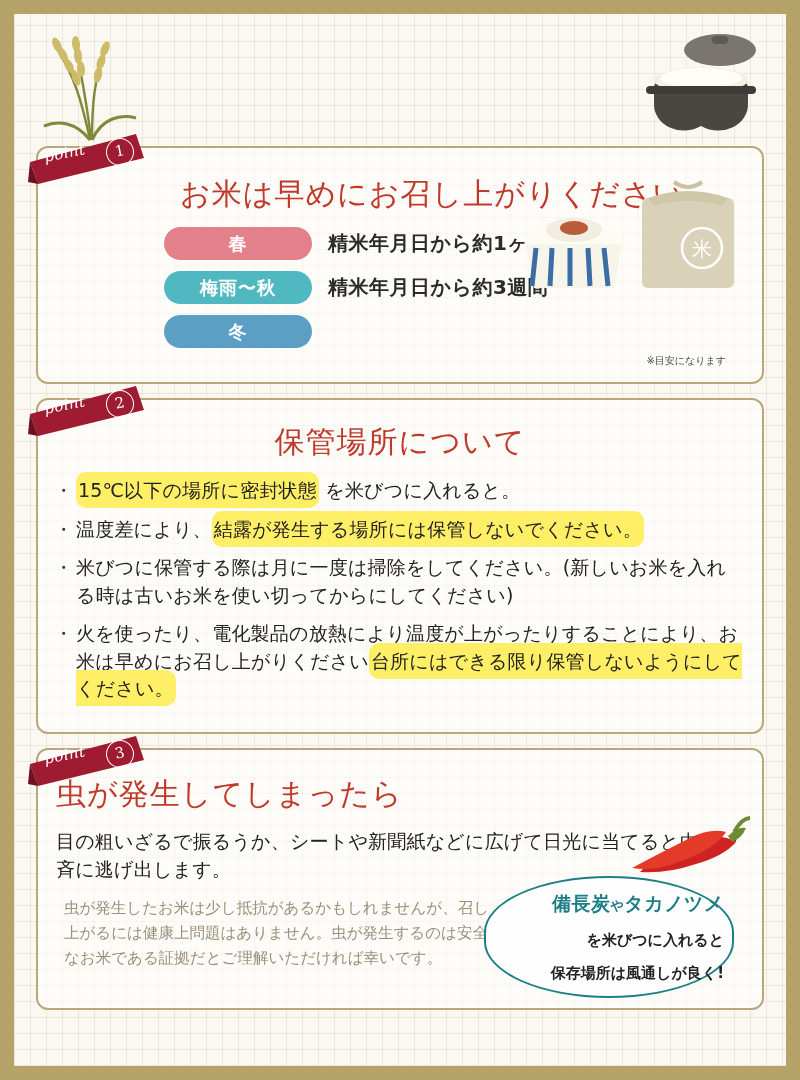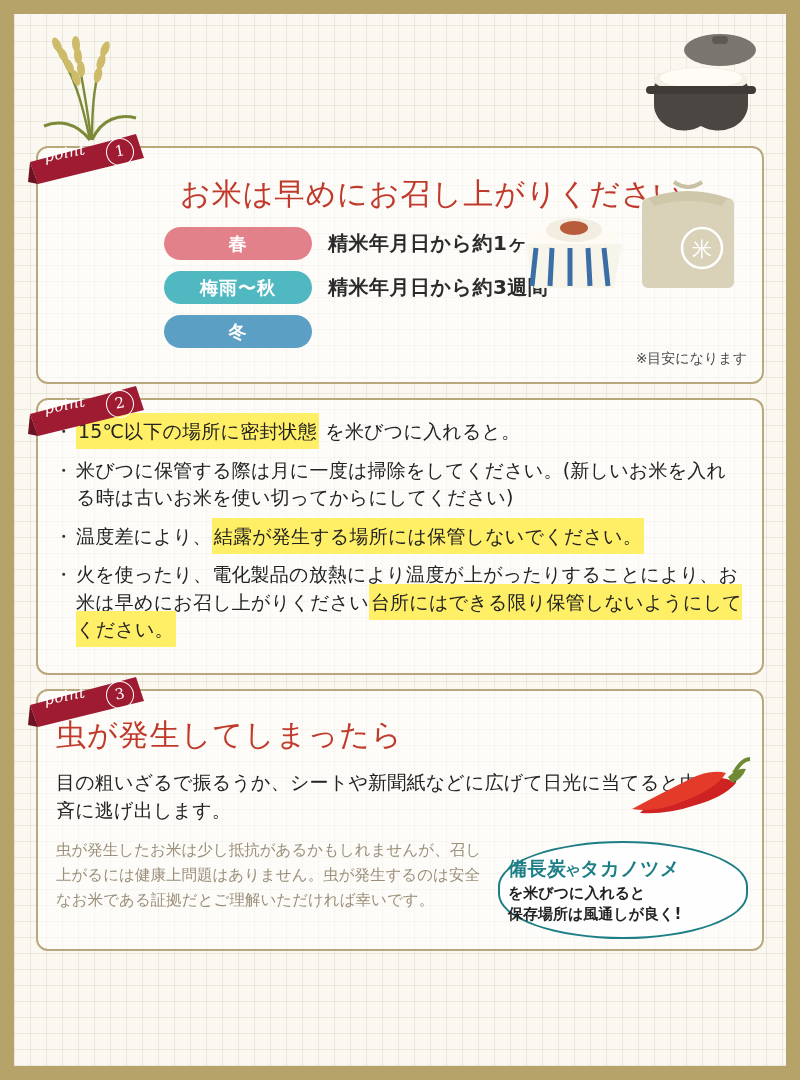--- a/index.html
+++ b/index.html
@@ -124,23 +124,23 @@
   }
   .season-text {
     margin-left: 16px;
     font-size: 20px;
     font-weight: bold;
     color: #2b2b2b;
     letter-spacing: 0.5px;
   }
   .note {
     position: absolute;
-    right: 15px;
+    right: 36px;
     bottom: 14px;
-    font-size: 14px;
+    font-size: 10px;
     color: #4a4a4a;
     margin-top: 20px;
   }
   .bowl {
     position: absolute;
     right: 128px;
     top: 48px;
     width: 120px;
     height: 96px;
   }
@@ -172,66 +172,65 @@
   ul.bullets li:before {
     content: "・";
     position: absolute;
     left: -2px;
     top: 0;
     color: #333;
   }
   .hl {
     background: #ffef66;
     padding: 7px 2px;
-    border-radius: 0;
+    border-radius: 10px;
   }
 
   
   .sec3 .box { padding-top: 18px; min-height: 222px; }
   .sec3-title { text-align: left; margin: 6px 0 12px 0; }
   .sec3-lead {
     font-size: 19px;
     line-height: 1.5;
     color: #222;
     margin: 0 0 12px 0;
     letter-spacing: 0.2px;
   }
   .sec3-sub {
     font-size: 15.5px;
     line-height: 1.62;
     color: #9b8f7a;
     width: 430px;
-    margin: 0;
-    font-family: Liberation Serif, serif;
+    margin: 8px;
   }
   .balloon {
     position: absolute;
-    right: 14px;
+    right: 28px;
     bottom: 10px;
     width: 250px;
-    text-align: left;
+    text-align: right;
   }
   .balloon-body {
     border: 2px solid #1d7f86;
     border-radius: 50%/46%;
     background: rgba(255,255,255,0.75);
     padding: 13px 8px 13px 8px;
   }
   .balloon-l1 {
     font-size: 19px;
     font-weight: bold;
     color: #1d7f86;
     letter-spacing: 0.5px;
   }
   .balloon-l1 .small { font-size: 13px; }
   .balloon-l2, .balloon-l3 {
     font-size: 15px;
     font-weight: bold;
     color: #222;
-    margin-top: 2px;
+    margin-top: 14px;
   }
   .pepper {
     position: absolute;
     right: 10px;
     bottom: 118px;
     width: 136px;
     height: 84px;
   }
 </style>
 </head>
@@ -329,25 +328,26 @@
     <div class="box">
       <svg class="ribbon" viewBox="0 0 118 52">
         <path d="M2 30 L108 2 L116 26 L10 52 Z" fill="#9e1b32"></path>
         <path d="M2 30 L10 52 L0 50 Z" fill="#6e1122"></path>
       </svg>
       <div class="ribbon" style="pointer-events:none;">
         <span class="label">point</span>
         <span class="num">2</span>
       </div>
 
+      <div class="sec-title sec2-title">保管場所について</div>
 
       <ul class="bullets" id="sec2-bullets">
           <li><span class="hl">15℃以下の場所に密封状態</span><span> を米びつに入れると。</span></li>
+          <li><span>温度差により、</span><span class="hl">結露が発生する場所には保管しないでください。</span></li>
           <li><span>米びつに保管する際は月に一度は掃除をしてください。(新しいお米を入れる時は古いお米を使い切ってからにしてください)</span></li>
-          <li><span>温度差により、</span><span class="hl">結露が発生する場所には保管しないでください。</span></li>
           <li><span>火を使ったり、電化製品の放熱により温度が上がったりすることにより、お米は早めにお召し上がりください</span><span class="hl">台所にはできる限り保管しないようにしてください。</span></li>
         </ul>
     </div>
   </div>
 
   <div class="section sec3">
     <div class="box">
       <svg class="ribbon" viewBox="0 0 118 52">
         <path d="M2 30 L108 2 L116 26 L10 52 Z" fill="#9e1b32"></path>
         <path d="M2 30 L10 52 L0 50 Z" fill="#6e1122"></path>

